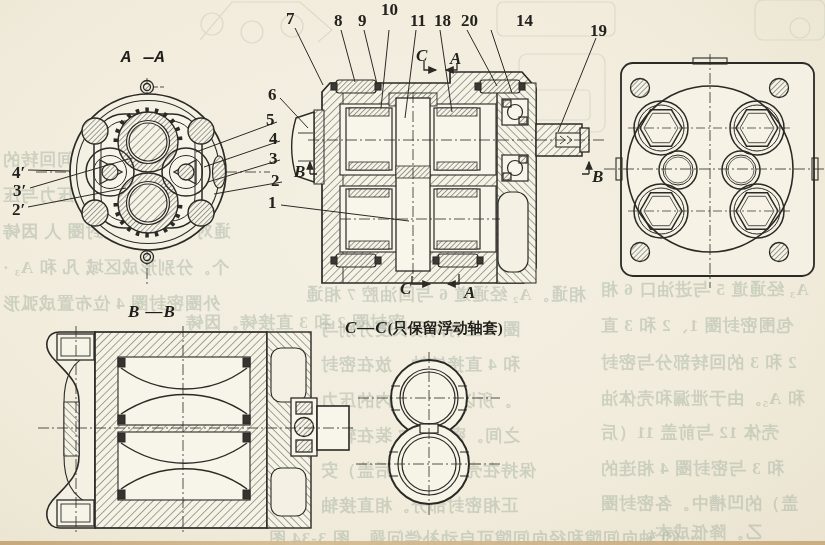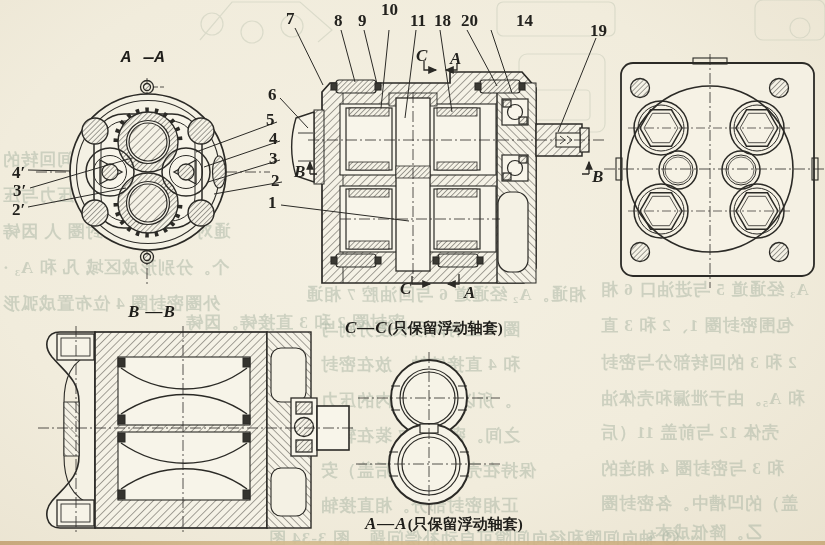--- a/index.html
+++ b/index.html
@@ -342,21 +342,20 @@
       <line x1="356" y1="464" x2="502" y2="464" stroke-width="0.8" stroke-dasharray="11 3 2 3"></line>
       <line x1="429" y1="352" x2="429" y2="516" stroke-width="0.8" stroke-dasharray="11 3 2 3"></line>
       <path d="M391,386 h9 M391,410 h9 M458,386 h9 M458,410 h9" stroke-width="1.2"></path>
       <path d="M389,452 h9 M389,476 h9 M460,452 h9 M460,476 h9" stroke-width="1.2"></path>
     </g>
   </svg>
 
   <span class="vtitle ital" style="left:121px;top:49px;font-family:Liberation Mono, monospace;">A —A</span>
   <span class="vtitle ital" style="left:128px;top:303px;">B —B</span>
   <span class="vtitle" style="left:345px;top:319px;"><i>C—C</i><span class="note">(只保留浮动轴套)</span></span>
-  <span class="vtitle" style="left:365px;top:515px;"><i>A—A</i><span class="note">(只保留浮动轴套)</span></span>
 
   <span class="lbl" style="left:286px;top:10px;">7</span>
   <span class="lbl" style="left:334px;top:12px;">8</span>
   <span class="lbl" style="left:358px;top:12px;">9</span>
   <span class="lbl" style="left:381px;top:1px;">10</span>
   <span class="lbl" style="left:410px;top:12px;">11</span>
   <span class="lbl" style="left:434px;top:12px;">18</span>
   <span class="lbl" style="left:461px;top:12px;">20</span>
   <span class="lbl" style="left:484px;top:12px;margin-left:32px;">14</span>
   <span class="lbl" style="left:590px;top:22px;">19</span>

